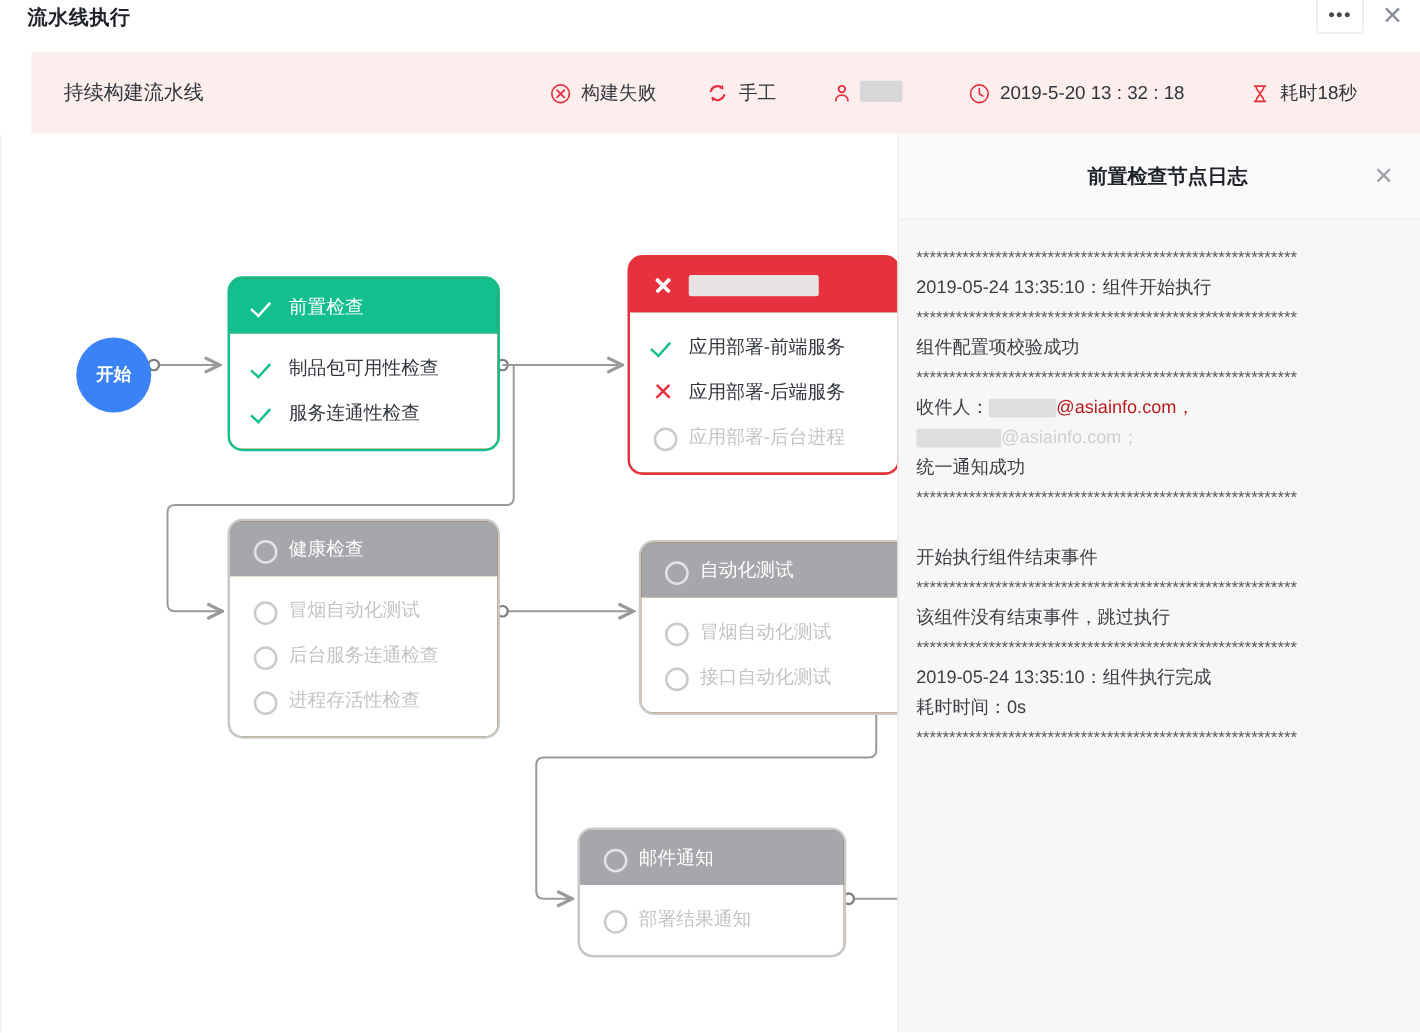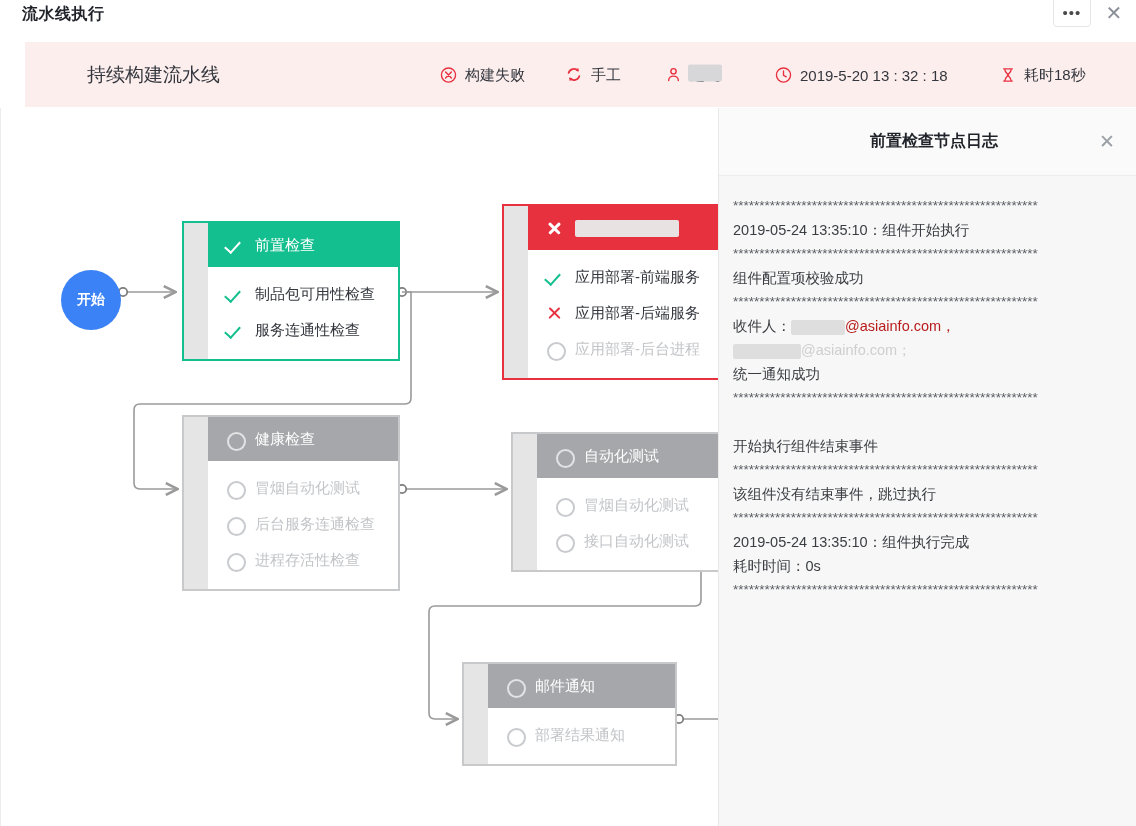--- a/index.html
+++ b/index.html
@@ -37,21 +37,21 @@
   }
 
   
   .summary {
     position:absolute; left:25px; top:42px; width:1111px; height:65px;
     background:#fdeeee;
     display:flex; align-items:center;
   }
   .summary .pipe-name {
     position:absolute; left:26px; top:50%; transform:translateY(-50%);
-    font-size:19px; color:#33373d;margin-left:36px;
+    font-size:16px; color:#33373d;
   }
   .meta {
     position:absolute; display:flex; align-items:center; gap:8px;
     font-size:15px; color:#33373d; white-space:nowrap;
     top:50%; transform:translateY(-50%);
   }
   .meta .ico { display:inline-flex; align-items:center; justify-content:center; }
   .m-status { left:415px; }
   .m-trigger { left:540px;align-items:center; }
   .m-user    { left:640px; }
@@ -76,22 +76,22 @@
   #edges { position:absolute; left:0; top:0; width:718px; height:718px; }
 
   .start-node {
     position:absolute; left:60px; top:162px;
     width:60px; height:60px; border-radius:50%;
     background:#3b82f6; color:#fff; font-size:14px; font-weight:bold;
     display:flex; align-items:center; justify-content:center;
   }
 
   .node {
-    position:absolute; border-radius:0; overflow:hidden;
-    border:2px solid transparent; background:#e5e5e5;padding-left:24px;
+    position:absolute; border-radius:12px; overflow:hidden;
+    border:2px solid transparent; background:#a16207;
   }
   .node .nhead {
     height:44px; display:flex; align-items:center; gap:12px;
     padding:0 18px; font-size:15px; color:#fff;
   }
   .node .nbody { background:#fff; padding:9px 0 11px 0; }
   .nrow {
     display:flex; align-items:center; gap:12px;
     padding:0 18px; height:36px; font-size:15px; color:#33373d;
   }

